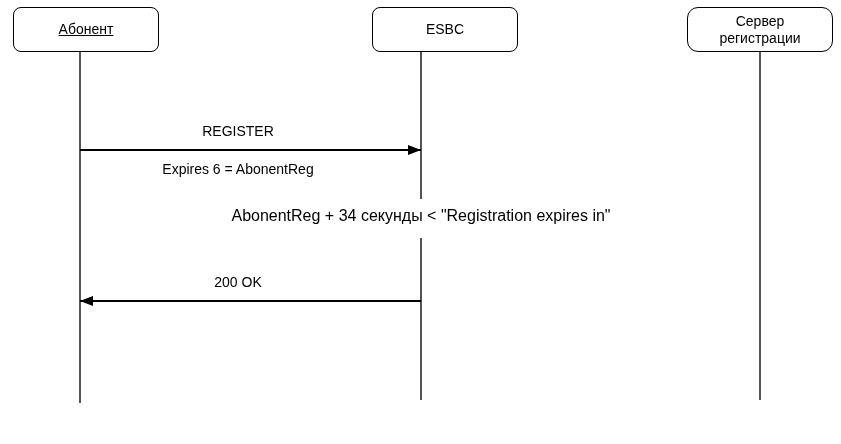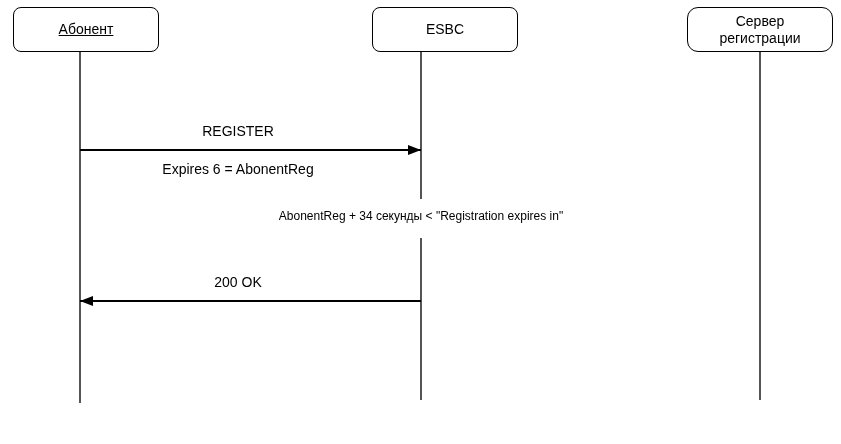--- a/index.html
+++ b/index.html
@@ -81,21 +81,21 @@
     left: 171px;
     width: 500px;
     top: 199px;
     text-align: center;
     z-index: 2;
   }
   .annotation .annotation-text {
     display: inline-block;
     background: #ffffff;
     padding: 7px 6px 12px 6px;
-    font-size: 12px;
+    font-size: 16px;
     line-height: 20px;
   }
   
   .footnote {
     position: absolute;
     left: 10px;
     top: 409px;
     font-size: 15px;
     line-height: 19px;
     letter-spacing: -0.2px;

